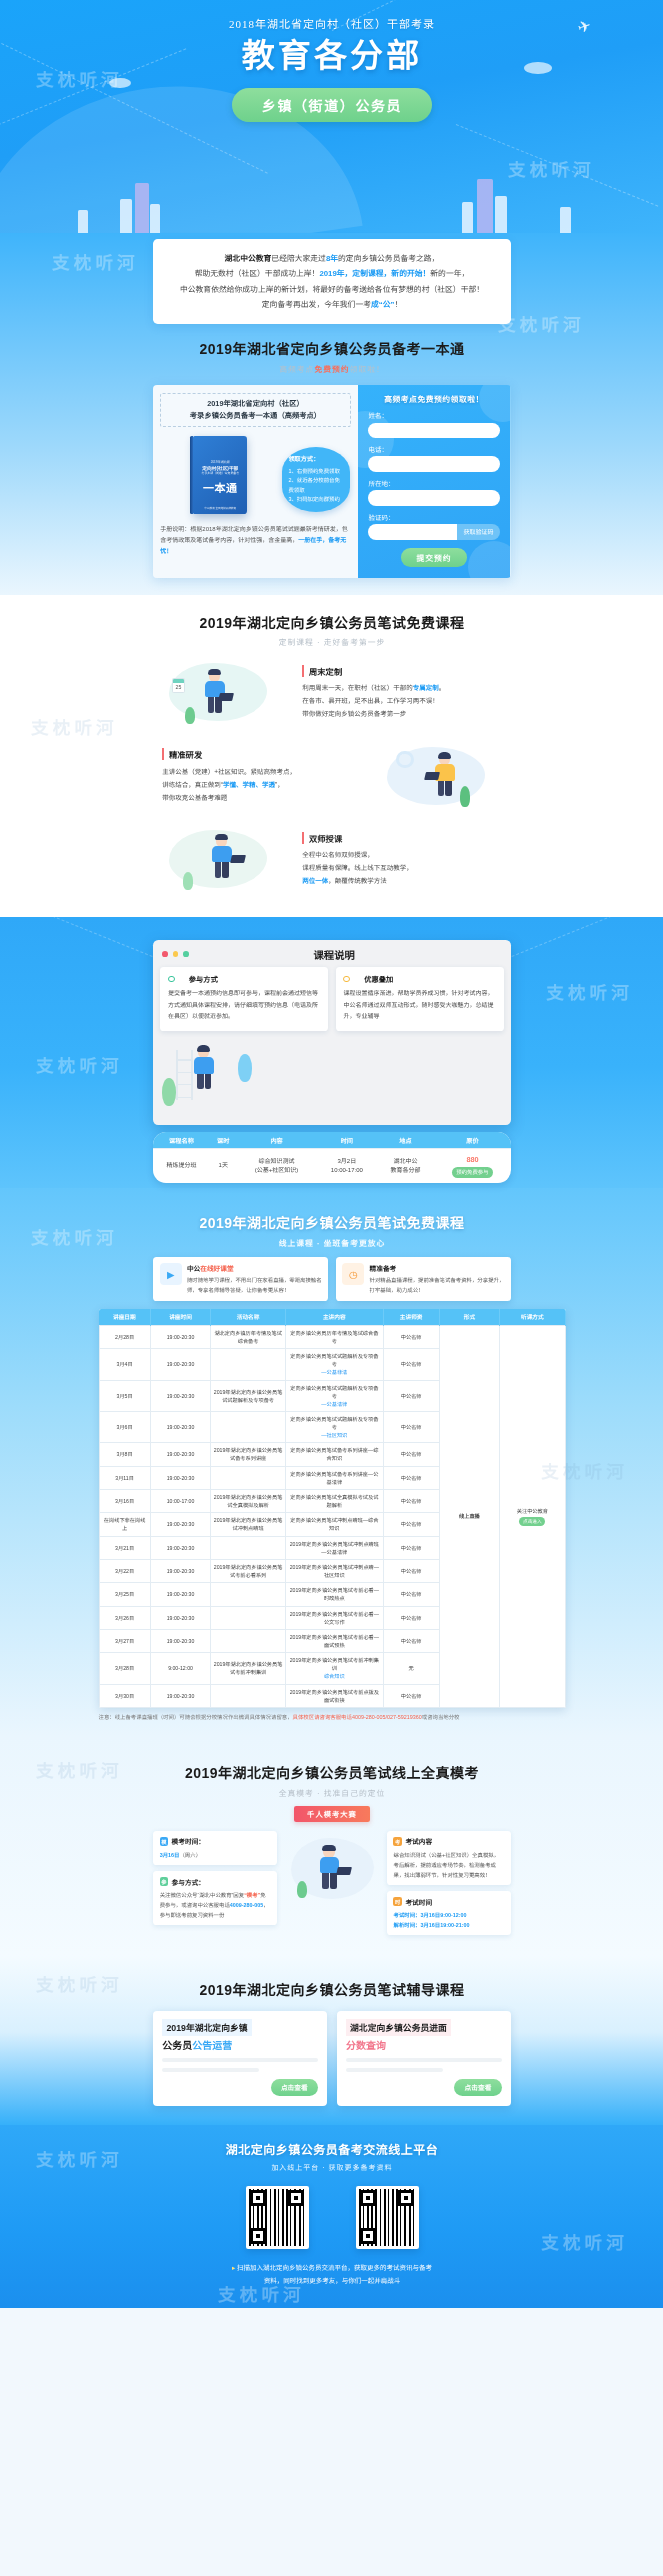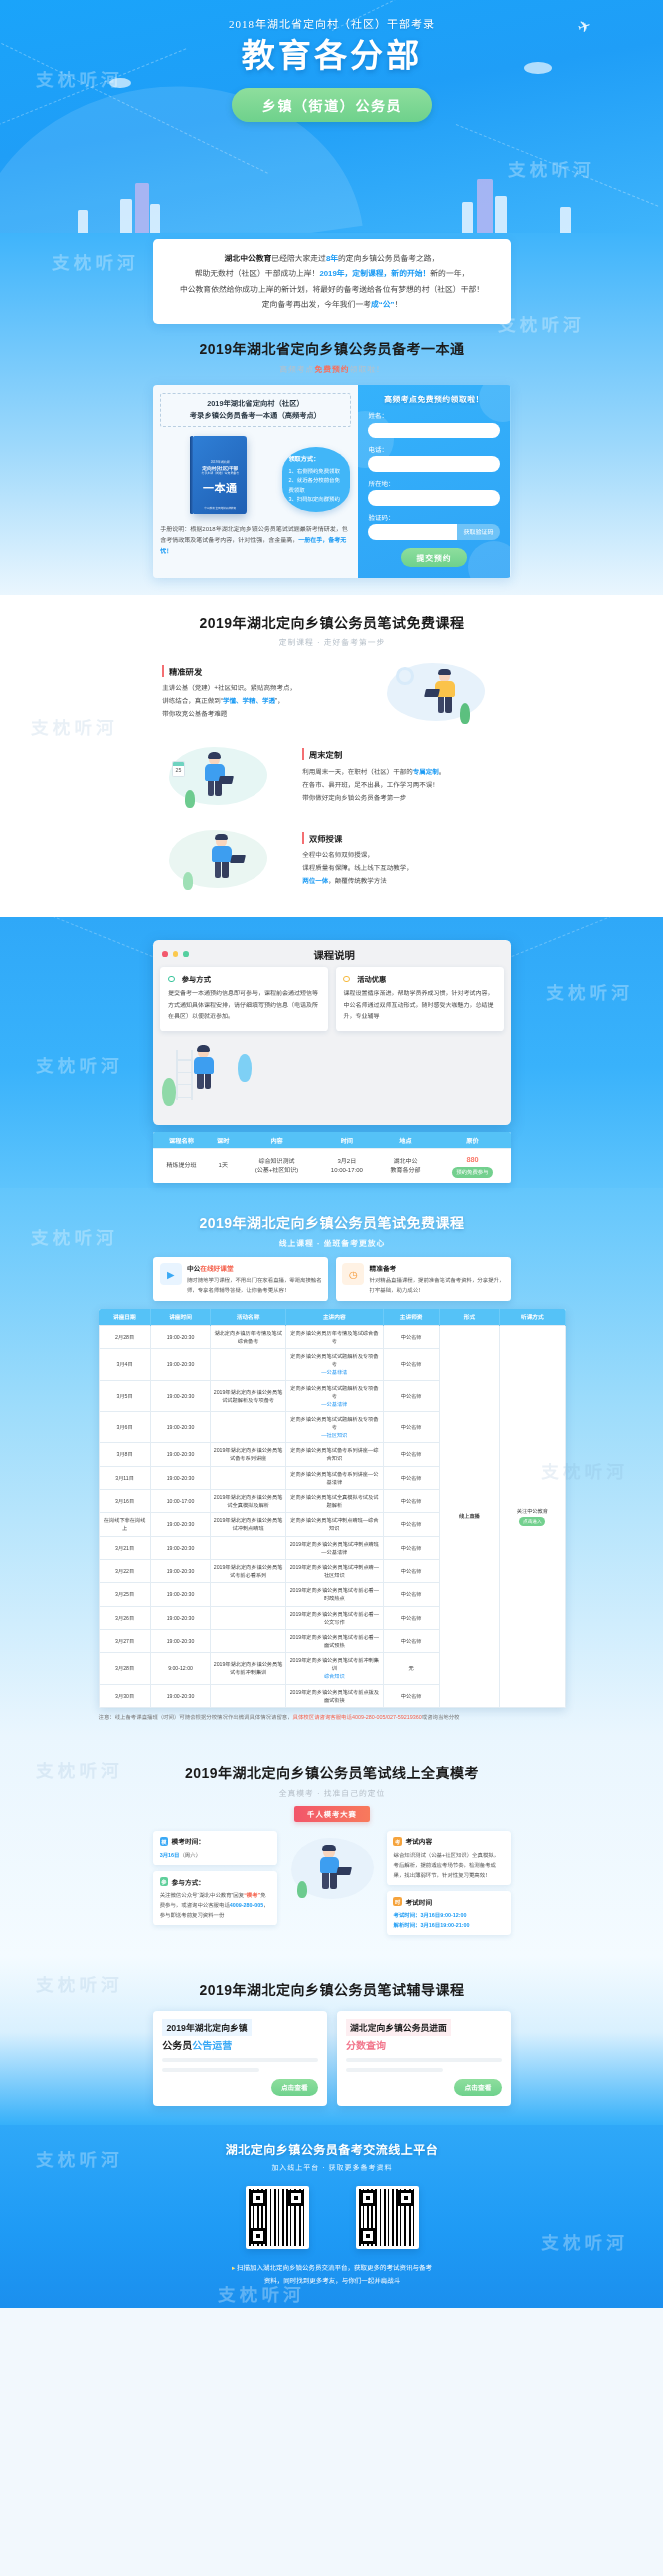--- a/index.html
+++ b/index.html
@@ -97,35 +97,35 @@
   .cd-band .dz{position:absolute;border-top:1px dashed rgba(255,255,255,.25);width:223px;}
   .win{position:relative;z-index:4;width:358px;margin:0 auto;background:#f1f2f4;border-radius:5.2px;box-shadow:0 4.1px 13.5px rgba(10,70,130,.25);padding:0 0 8.3px;}
   .win-bar{display:flex;align-items:center;padding:6.7px 9.3px 5.2px;}
   .dots{display:flex;gap:4.7px;}
   .dot{width:5.7px;height:5.7px;border-radius:50%;}
   .dot.r{background:#f2596d;} .dot.y{background:#fbc94e;} .dot.g{background:#55cf9f;}
   .win-title{flex:1;text-align:center;font-size:10.4px;font-weight:bold;color:#1d1d1d;margin-right:22px;}
   .win-body{padding:0 7.3px;}
   .cards{display:flex;gap:7.3px;}
   .card{flex:1;background:#fff;border-radius:3.6px;padding:7.3px 7.8px 8.3px;box-shadow:0 1.6px 5.2px rgba(30,80,130,.10);}
-  .card h4{font-size:7.3px;font-weight:bold;color:#1d1d1d;margin-bottom:4.1px;display:flex;align-items:center;gap:7px;}
+  .card h4{font-size:7.3px;font-weight:bold;color:#1d1d1d;margin-bottom:4.1px;display:flex;align-items:center;gap:14px;}
   .ring{width:6.7px;height:6.7px;border:1.3px solid #36c49a;border-radius:50%;flex:none;}
   .ring.y{border-color:#f6b93b;} .ring.r{border-color:#ec3f6b;}
   .card p{font-size:6px;line-height:1.92;color:#4a4a4a;}
   .card p .hl{color:#1c9bf4;font-weight:bold;}
   .card-wide{margin-top:7.3px;display:flex;gap:5.2px;align-items:flex-start;}
   .card-wide .card{flex:0 0 218px;}
   .cd-art{flex:1;position:relative;height:78px;}
   .ladder{position:absolute;left:15.6px;top:11.4px;width:17.6px;height:50px;border-left:2.1px solid #dfe8ef;border-right:2.1px solid #dfe8ef;}
   .rung{position:absolute;left:0;right:0;height:1.6px;background:#dfe8ef;}
   .tree{position:absolute;width:13.5px;height:28px;background:#7ed0f5;border-radius:50% 50% 46% 46%;}
   .tree.g{background:#8fd9a8;}
 
   
-  .mini-tbl{position:relative;z-index:4;width:358px;margin:7.3px auto 0;background:#fff;border-radius:2px;overflow:hidden;box-shadow:0 2.1px 7.3px rgba(10,70,130,.16);}
+  .mini-tbl{position:relative;z-index:4;width:358px;margin:7.3px auto 0;background:#fff;border-radius:13px;overflow:hidden;box-shadow:0 2.1px 7.3px rgba(10,70,130,.16);}
   .mini-tbl table{width:100%;border-collapse:collapse;font-size:6px;}
   .mini-tbl th{background:#55c2f7;color:#fff;font-weight:bold;padding:3.6px 1.6px;font-size:6.2px;}
   .mini-tbl td{padding:4.7px 1.6px;text-align:center;color:#444;line-height:1.55;border-top:0.5px solid #e6eef4;}
   .price{color:#fa7a6b;font-size:7.3px;font-weight:bold;}
   .pill{display:inline-block;background:#73d08e;color:#fff;font-size:5.4px;padding:1.6px 4.7px;border-radius:5.7px;margin-top:1.6px;}
 
   
   .on-band{position:relative;background:linear-gradient(180deg,#63c6fc 0%,#9ddcfb 40%,#eaf6fe 100%);padding:10.4px 0 14.5px;}
   .on-cards{position:relative;z-index:4;width:358px;margin:6.2px auto 0;display:flex;gap:7.3px;}
   .on-card{flex:1;background:#fff;border-radius:3.6px;padding:6.2px 6.7px;display:flex;gap:5.2px;box-shadow:0 2.1px 7.3px rgba(10,70,130,.14);}
@@ -294,61 +294,61 @@
     </div>
   </section>
 
   <section class="feat-sec">
     <div class="wm dark" style="left:31px;top:119px;">支枕听河</div>
     <div class="sec-head">
       <h2>2019年湖北定向乡镇公务员笔试免费课程</h2>
       <div class="sub">定制课程 · 走好备考第一步</div>
     </div>
 
+    <div class="feat">
+      <div class="feat-art">
+        <div class="blob"></div>
+        <div class="cal">25</div>
+        <div class="person">
+          <div class="p-hair"></div>
+            <div class="p-head"></div>
+            <div class="p-body"></div>
+          <div class="p-leg"></div>
+            <div class="p-leg r"></div>
+        </div>
+        <div class="laptop" style="left:66px;top:34px;"></div>
+        <div class="plant" style="left:32px;top:48px;"></div>
+      </div>
+      <div class="feat-txt">
+        <h3>周末定制</h3>
+        <p><span>利用周末一天，在职村（社区）干部的</span><span class="hl">专属定制</span><span>。</span></p>
+        <p>在各市、县开班，足不出县，工作学习两不误！</p>
+        <p>带你做好定向乡镇公务员备考第一步</p>
+      </div>
+    </div>
+
     <div class="feat rev">
       <div class="feat-art">
         <div class="blob b2"></div>
         <div class="gear"></div>
         <div class="person" style="left:62px;">
           <div class="p-hair"></div>
             <div class="p-head"></div>
             <div class="p-body y"></div>
           <div class="p-leg"></div>
             <div class="p-leg r"></div>
         </div>
         <div class="laptop" style="left:54px;top:30px;"></div>
         <div class="plant" style="left:89px;top:44px;background:#5cc07f;height:21px;"></div>
       </div>
       <div class="feat-txt">
         <h3>精准研发</h3>
         <p>主讲公基（党建）+社区知识。紧贴高频考点，</p>
         <p><span>讲练结合，真正做到“</span><span class="hl">学懂、学精、学透</span><span>”，</span></p>
         <p>带你攻克公基备考难题</p>
-      </div>
-    </div>
-
-    <div class="feat">
-      <div class="feat-art">
-        <div class="blob"></div>
-        <div class="cal">25</div>
-        <div class="person">
-          <div class="p-hair"></div>
-            <div class="p-head"></div>
-            <div class="p-body"></div>
-          <div class="p-leg"></div>
-            <div class="p-leg r"></div>
-        </div>
-        <div class="laptop" style="left:66px;top:34px;"></div>
-        <div class="plant" style="left:32px;top:48px;"></div>
-      </div>
-      <div class="feat-txt">
-        <h3>周末定制</h3>
-        <p><span>利用周末一天，在职村（社区）干部的</span><span class="hl">专属定制</span><span>。</span></p>
-        <p>在各市、县开班，足不出县，工作学习两不误！</p>
-        <p>带你做好定向乡镇公务员备考第一步</p>
       </div>
     </div>
 
     <div class="feat">
       <div class="feat-art">
         <div class="blob b3"></div>
         <div class="person" style="left:57px;top:9.3px;">
           <div class="p-hair"></div>
             <div class="p-head"></div>
             <div class="p-body"></div>
@@ -387,21 +387,21 @@
           <div class="card">
             <h4>
                 <span class="ring"></span>
                 <span>参与方式</span>
               </h4>
             <p>提交备考一本通预约信息即可参与，课程前会通过短信等方式通知具体课程安排，请仔细填写预约信息（电话及所在县区）以便就近参加。</p>
           </div>
           <div class="card">
             <h4>
                 <span class="ring y"></span>
-                <span>活动优惠</span>
+                <span>优惠叠加</span>
               </h4>
             <p>课程设置循序渐进，帮助学员养成习惯，针对考试内容，中公名师通过双师互动形式，随时感受大咖魅力，总结提升，专业辅导</p>
           </div>
         </div>
         <div class="card-wide">
           <div class="cd-art">
             <div class="ladder">
               <div class="rung" style="top:9.3px;"></div>
                 <div class="rung" style="top:22px;"></div>
               <div class="rung" style="top:34px;"></div>

